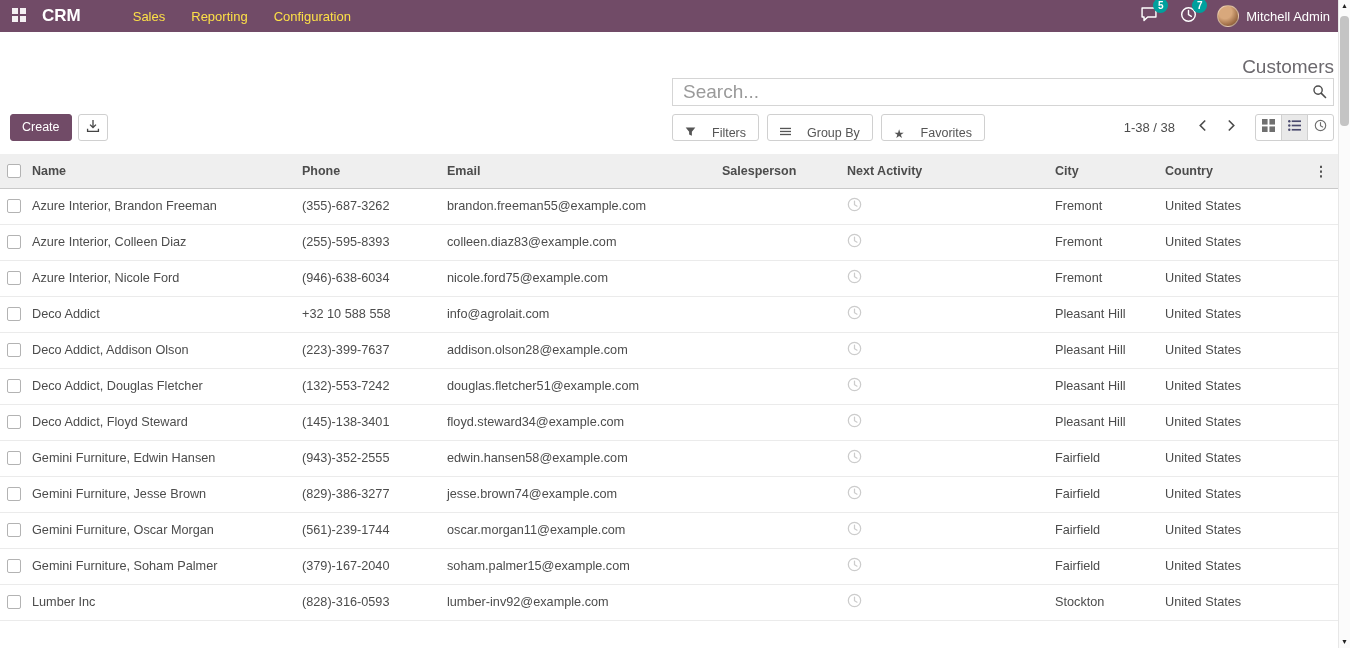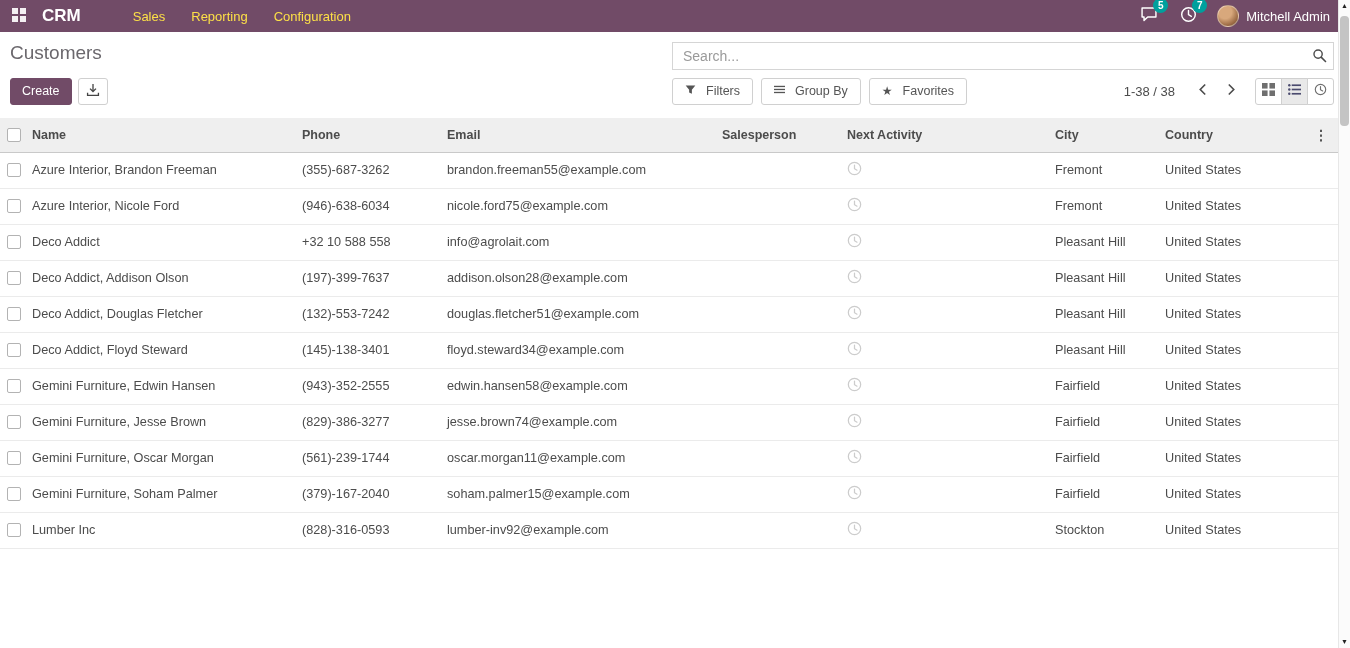--- a/index.html
+++ b/index.html
@@ -30,47 +30,47 @@
   .user { display:flex; align-items:center; gap:7px; cursor:pointer; }
   .avatar {
     width:22px; height:22px; border-radius:50%;
     background:radial-gradient(circle at 35% 30%, #d8a87c 0 35%, #9c6b44 70%, #5f3f28 100%);
     display:inline-block; border:1px solid rgba(255,255,255,.4);
   }
   .user-name { font-size:13px; color:#fff; }
 
   
   .control-panel { padding:0 4px 0 10px; }
-  .cp-top { display:flex; align-items:flex-start; padding-top:10px; }
+  .cp-top { display:flex; align-items:flex-end; padding-top:24px;flex-direction:column; }
   .cp-top h1 { flex:1; margin:0; font-size:19px; font-weight:400; color:#6b686d; }
   .searchbox { position:relative; width:662px; }
   .searchbox input {
     width:100%; height:28px; border:1px solid #d5d5d5; border-radius:0;
-    font-family:"Liberation Sans", sans-serif; font-size:14px; padding:0 30px 0 10px; color:#0f766e; outline:none;
+    font-family:"Liberation Sans", sans-serif; font-size:19px; padding:0 30px 0 10px; color:#0f766e; outline:none;
   }
   .searchbox input::placeholder { color:#9a9a9a; }
   .search-icon { position:absolute; right:7px; top:6px; cursor:pointer; }
 
   .cp-bottom { display:flex; align-items:center; margin-top:6px; height:30px; }
   .cp-left { flex:1; display:flex; align-items:center; gap:6px; }
   .btn-primary {
     background:var(--primary,#714B67); color:#fff; border:1px solid var(--primary,#714B67);
     border-radius:3px; font-size:12.5px; padding:0 11px; height:27px; cursor:pointer;
     font-family:"Liberation Sans", sans-serif;
   }
   .btn-icon {
     background:#fff; border:1px solid #d0d0d0; border-radius:3px; height:27px; width:30px;
     cursor:pointer; display:inline-flex; align-items:center; justify-content:center;
   }
   .cp-right { width:662px; display:flex; align-items:center; }
   .filter-group { display:flex; gap:8px; }
   .btn {
     background:#fff; border:1px solid #d0d0d0; border-radius:3px; height:27px;
     font-size:12.5px; color:#555; padding:0 12px; cursor:pointer; display:inline-flex;
-    align-items:center; gap:10px; font-family:"Liberation Sans", sans-serif; font-weight:500;
+    align-items:flex-end; gap:16px; font-family:"Liberation Sans", sans-serif; font-weight:500;
   }
   .star-glyph { font-size:12px; color:#555; line-height:1; }
   .pager { margin-left:auto; display:flex; align-items:center; gap:10px; margin-right:14px; }
   .pager-range { font-size:13px; color:#4c4c4c; margin-right:8px; }
   .pager button { background:transparent; border:none; cursor:pointer; padding:3px 5px; display:flex; align-items:center; }
   .view-switcher { display:flex; }
   .view-switcher button {
     width:27px; height:27px; background:#fff; border:1px solid #d0d0d0; cursor:pointer;
     display:inline-flex; align-items:center; justify-content:center; margin-left:-1px;
   }
@@ -306,20 +306,40 @@
       </span>
     </td>
     <td>Fremont</td>
     <td>United States</td>
     <td></td>
   </tr>
           <tr>
     <td class="cb-cell">
       <input type="checkbox" style="">
     </td>
+    <td>Azure Interior, Colleen Diaz</td>
+    <td>(255)-595-8393</td>
+    <td>colleen.diaz83@example.com</td>
+    <td></td>
+    <td>
+      <span class="clock-wrap">
+        <svg width="15" height="15" viewBox="0 0 18 18">
+                  <circle cx="9" cy="9" r="7.4" fill="none" stroke="#cccccc" stroke-width="1.5"></circle>
+                  <path d="M9 4.8v4.4l3 1.8" fill="none" stroke="#cccccc" stroke-width="1.5" stroke-linecap="round"></path>
+                </svg>
+      </span>
+    </td>
+    <td>Fremont</td>
+    <td>United States</td>
+    <td></td>
+  </tr>
+          <tr>
+    <td class="cb-cell">
+      <input type="checkbox" style="">
+    </td>
     <td>Azure Interior, Nicole Ford</td>
     <td>(946)-638-6034</td>
     <td>nicole.ford75@example.com</td>
     <td></td>
     <td>
       <span class="clock-wrap">
         <svg width="15" height="15" viewBox="0 0 18 18">
                   <circle cx="9" cy="9" r="7.4" fill="none" stroke="#cccccc" stroke-width="1.5"></circle>
                   <path d="M9 4.8v4.4l3 1.8" fill="none" stroke="#cccccc" stroke-width="1.5" stroke-linecap="round"></path>
                 </svg>
@@ -347,21 +367,21 @@
     </td>
     <td>Pleasant Hill</td>
     <td>United States</td>
     <td></td>
   </tr>
           <tr>
     <td class="cb-cell">
       <input type="checkbox" style="">
     </td>
     <td>Deco Addict, Addison Olson</td>
-    <td>(197)-399-7637</td>
+    <td>(223)-399-7637</td>
     <td>addison.olson28@example.com</td>
     <td></td>
     <td>
       <span class="clock-wrap">
         <svg width="15" height="15" viewBox="0 0 18 18">
                   <circle cx="9" cy="9" r="7.4" fill="none" stroke="#cccccc" stroke-width="1.5"></circle>
                   <path d="M9 4.8v4.4l3 1.8" fill="none" stroke="#cccccc" stroke-width="1.5" stroke-linecap="round"></path>
                 </svg>
       </span>
     </td>

